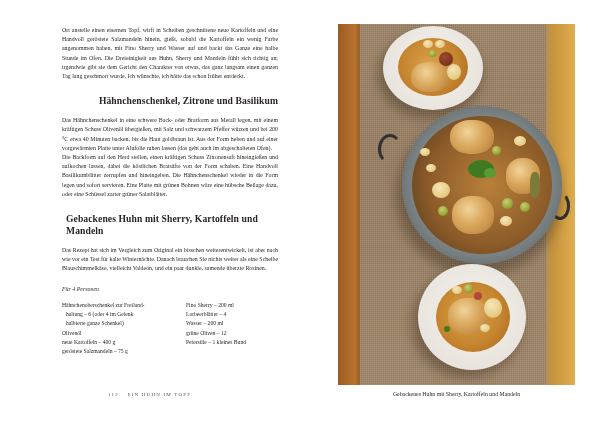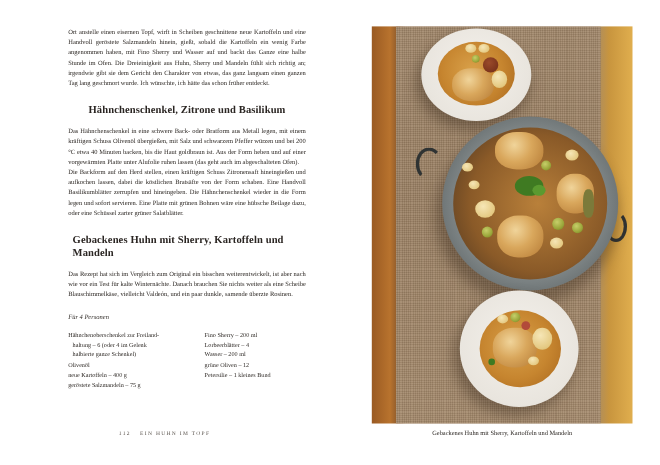--- a/index.html
+++ b/index.html
@@ -1,21 +1,21 @@
 <!DOCTYPE html>
 <html><head>
   <meta charset="utf-8">
   <style>
     * { margin: 0; padding: 0; box-sizing: border-box; }
     html, body { width: 600px; height: 423px; background: #ffffff; overflow: hidden; }
     body { position: relative; font-family: "Liberation Serif", "DejaVu Serif", serif; color: #2a2522; }
 
     .left-page { position: absolute; left: 62px; top: 26px; width: 216px; }
     .para { font-size: 5.9px; line-height: 9.2px; text-align: justify; color: #2d2824; }
-    .heading { font-size: 9.6px; line-height: 12px; text-align: center; color: #2a2522; margin: 14px 0 9px 0; letter-spacing: 0.1px; }
+    .heading { font-size: 9.6px; line-height: 12px; text-align: right; color: #2a2522; margin: 14px 0 9px 0; letter-spacing: 0.1px; }
     .heading.second { text-align: left; margin: 14px 0 9px 4px; }
     .serves { font-size: 5.9px; font-style: italic; margin: 12px 0 9px 0; color: #2d2824; }
     .ingredients { display: flex; gap: 26px; font-size: 5.6px; line-height: 9.3px; color: #2d2824; }
     .ing-col { display: flex; flex-direction: column; }
     .ing-col.left { width: 98px; }
 
     .footer-left { position: absolute; left: 108px; top: 392px; font-size: 5px; letter-spacing: 1.2px; color: #5a534d; }
     .footer-left .pg { margin-right: 6px; }
 
     .photo { position: absolute; left: 338px; top: 24px; width: 237px; height: 361px; overflow: hidden;

